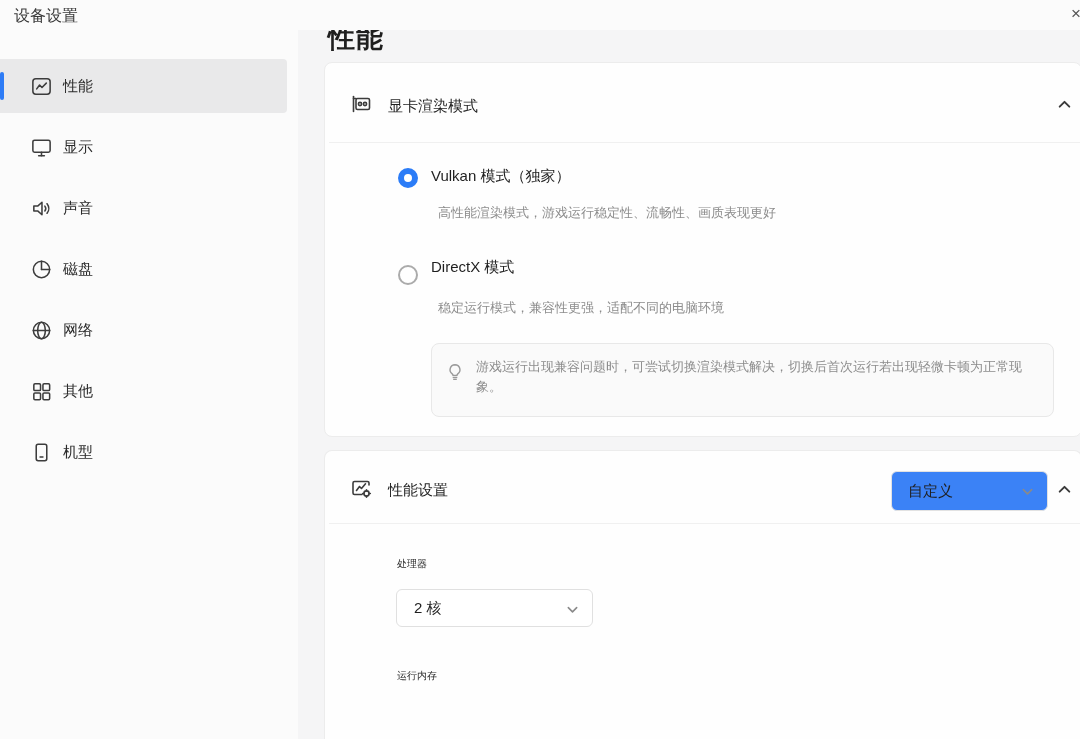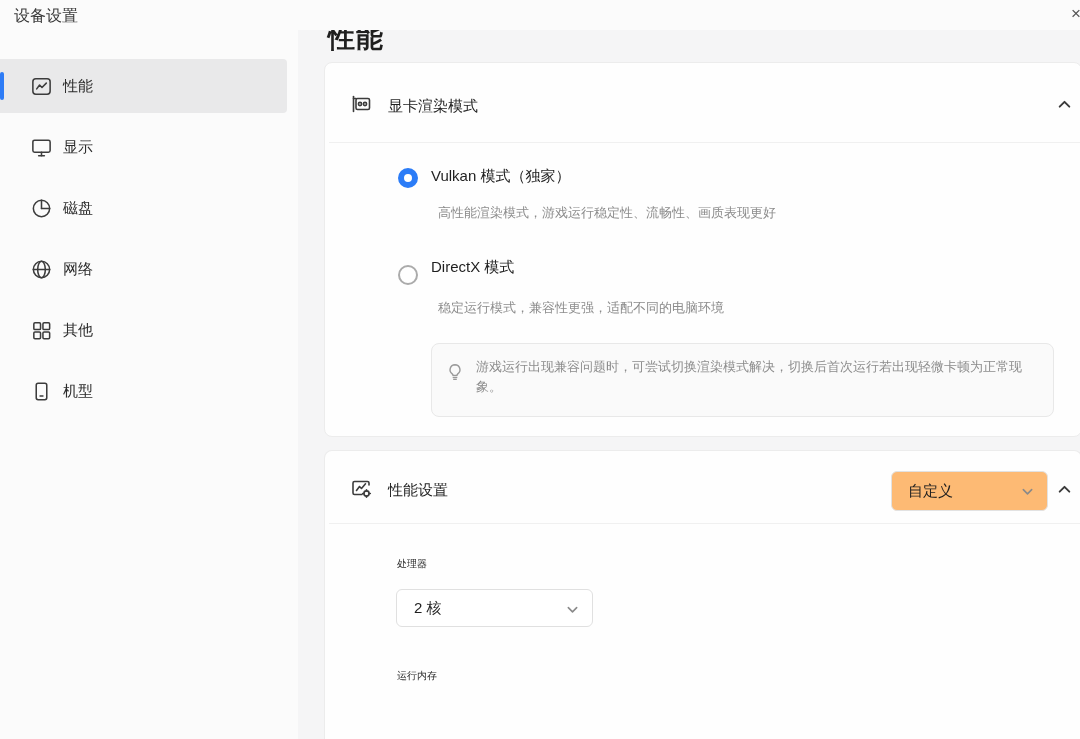--- a/index.html
+++ b/index.html
@@ -93,21 +93,21 @@
     background:#fafafa; border:1px solid #e8e8e8; border-radius:8px;padding-left:8px;
   }
   .bulb { position:absolute; left:14px; top:19px; width:18px; height:18px; }
   .tip-text {
     position:absolute; left:44px; top:13px; width:556px;
     font-size:13px; line-height:20px; color:#8c8c8c;
   }
   
   .preset-select {
     position:absolute; left:562px; top:20px; width:157px; height:40px;
-    background:#fdba74; border:1px solid #e2e2e2; border-radius:6px;
+    background:#3b82f6; border:1px solid #e2e2e2; border-radius:6px;
   }
   .preset-select .sel-text { position:absolute; left:16px; top:10px; font-size:15px; color:#1f1f1f; }
   .sel-chev { position:absolute; right:13px; top:13px; width:13px; height:13px; }
   
   .field-label { position:absolute; left:72px; font-size:10px; color:#2b2b2b; }
   .field-select {
     position:absolute; left:71px; width:197px; height:38px;
     background:#fff; border:1px solid #e0e0e0; border-radius:6px;
   }
   .field-select .sel-text { position:absolute; left:17px; top:9px; font-size:15px; color:#1f1f1f; }
@@ -134,20 +134,31 @@
   <div class="side-item">
 
     <span class="s-icon">
       <svg viewBox="0 0 24 24" fill="none" stroke="#3c3c3c" stroke-width="1.6" stroke-linecap="round" stroke-linejoin="round">
         <rect x="3" y="4.5" width="18" height="12.5" rx="1.8"></rect>
           <line x1="9" y1="20.5" x2="15" y2="20.5"></line>
           <line x1="12" y1="17" x2="12" y2="20.5"></line>
       </svg>
     </span>
     <span class="s-label">显示</span>
+  </div>
+  <div class="side-item">
+
+    <span class="s-icon">
+      <svg viewBox="0 0 24 24" fill="none" stroke="#3c3c3c" stroke-width="1.6" stroke-linecap="round" stroke-linejoin="round">
+        <path d="M4 9.5 L8 9.5 L12.5 5.5 L12.5 18.5 L8 14.5 L4 14.5 Z"></path>
+        <path d="M15.5 9.5 a4 4 0 0 1 0 5"></path>
+        <path d="M17.8 7 a8 8 0 0 1 0 10"></path>
+      </svg>
+    </span>
+    <span class="s-label">声音</span>
   </div>
   <div class="side-item">
 
     <span class="s-icon">
       <svg viewBox="0 0 24 24" fill="none" stroke="#3c3c3c" stroke-width="1.6" stroke-linecap="round" stroke-linejoin="round">
         <circle cx="12" cy="12" r="8.5"></circle>
           <line x1="12" y1="12" x2="12" y2="3.5"></line>
           <line x1="12" y1="12" x2="20.5" y2="12"></line>
       </svg>
     </span>

